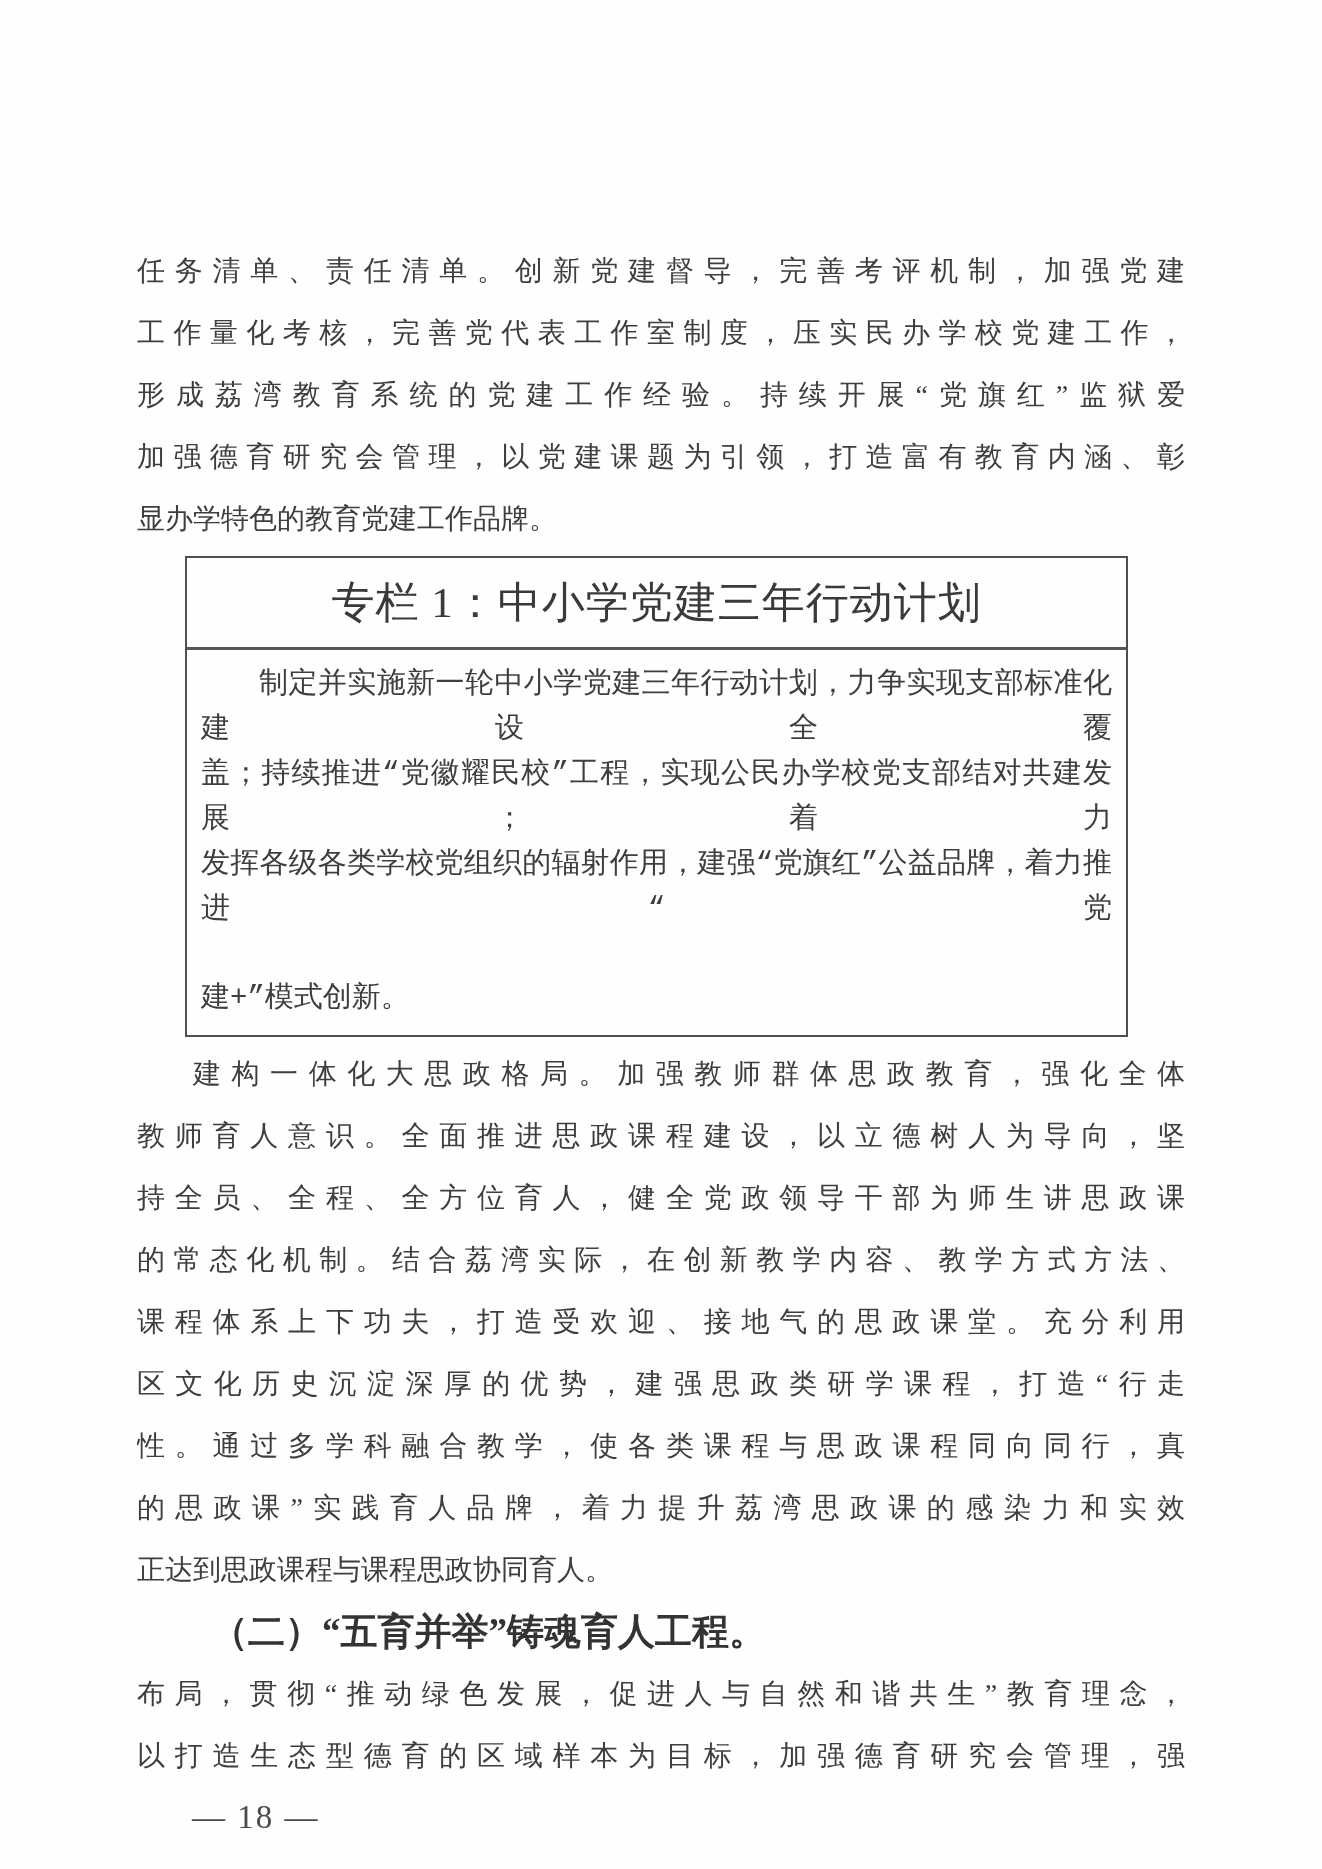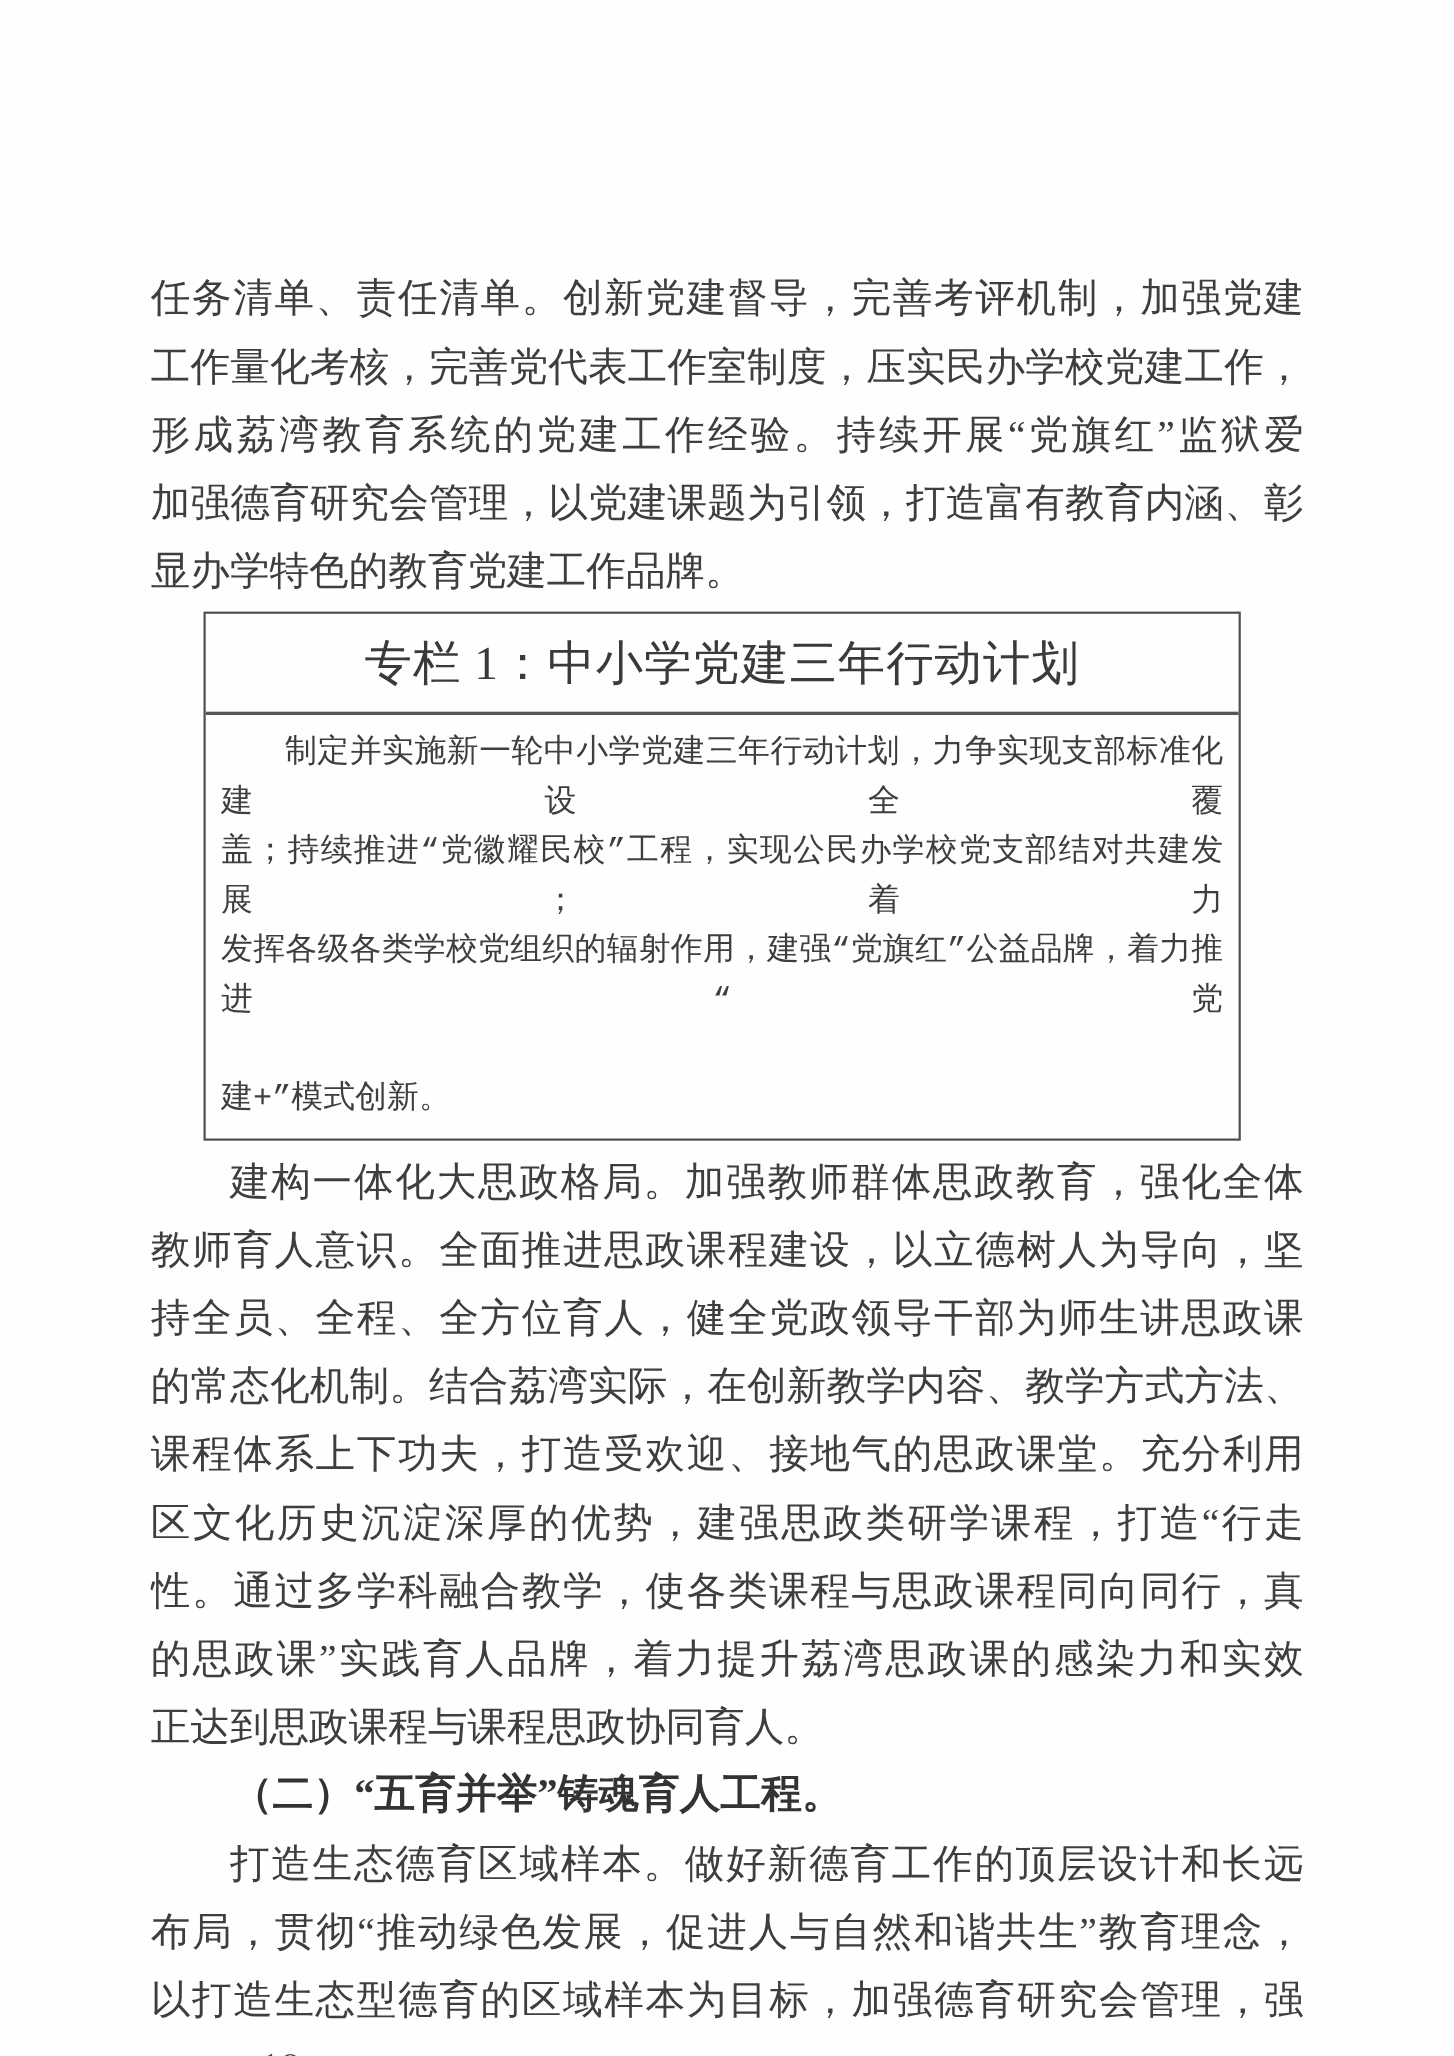--- a/index.html
+++ b/index.html
@@ -11,21 +11,21 @@
     font-family:"Liberation Serif","DejaVu Serif",serif;
     color:#3b3b3b;
     overflow:hidden;
   }
   .content {
     position:absolute;
     left:137px; top:240px;
     width:1048px;
   }
   .line {
-    font-size:36px;
+    font-size:28px;
     line-height:62px;
     text-align:justify;
     text-align-last:justify;
     overflow:hidden;
     color:#3e3e3e;
   }
   .line.ind { text-indent:2em; }
   .line.last { text-align-last:left; }
   .policy-box {
     margin:6px 0 6px 48px;
@@ -109,21 +109,20 @@
       <div class="line">课程体系上下功夫，打造受欢迎、接地气的思政课堂。充分利用</div>
       <div class="line">区文化历史沉淀深厚的优势，建强思政类研学课程，打造“行走</div>
       <div class="line">性。通过多学科融合教学，使各类课程与思政课程同向同行，真</div>
       <div class="line">的思政课”实践育人品牌，着力提升荔湾思政课的感染力和实效</div>
       <div class="line last">正达到思政课程与课程思政协同育人。</div>
     </div>
 
     <div class="section-heading">（二）“五育并举”铸魂育人工程。</div>
 
     <div>
-      <div class="line ind">打造生态德育区域样本。做好新德育工作的顶层设计和长远</div>
       <div class="line">布局，贯彻“推动绿色发展，促进人与自然和谐共生”教育理念，</div>
       <div class="line">以打造生态型德育的区域样本为目标，加强德育研究会管理，强</div>
     </div>
 
     <div class="footer">— 18 —</div>
 
   </div>
 </div>
 
 </body></html>

